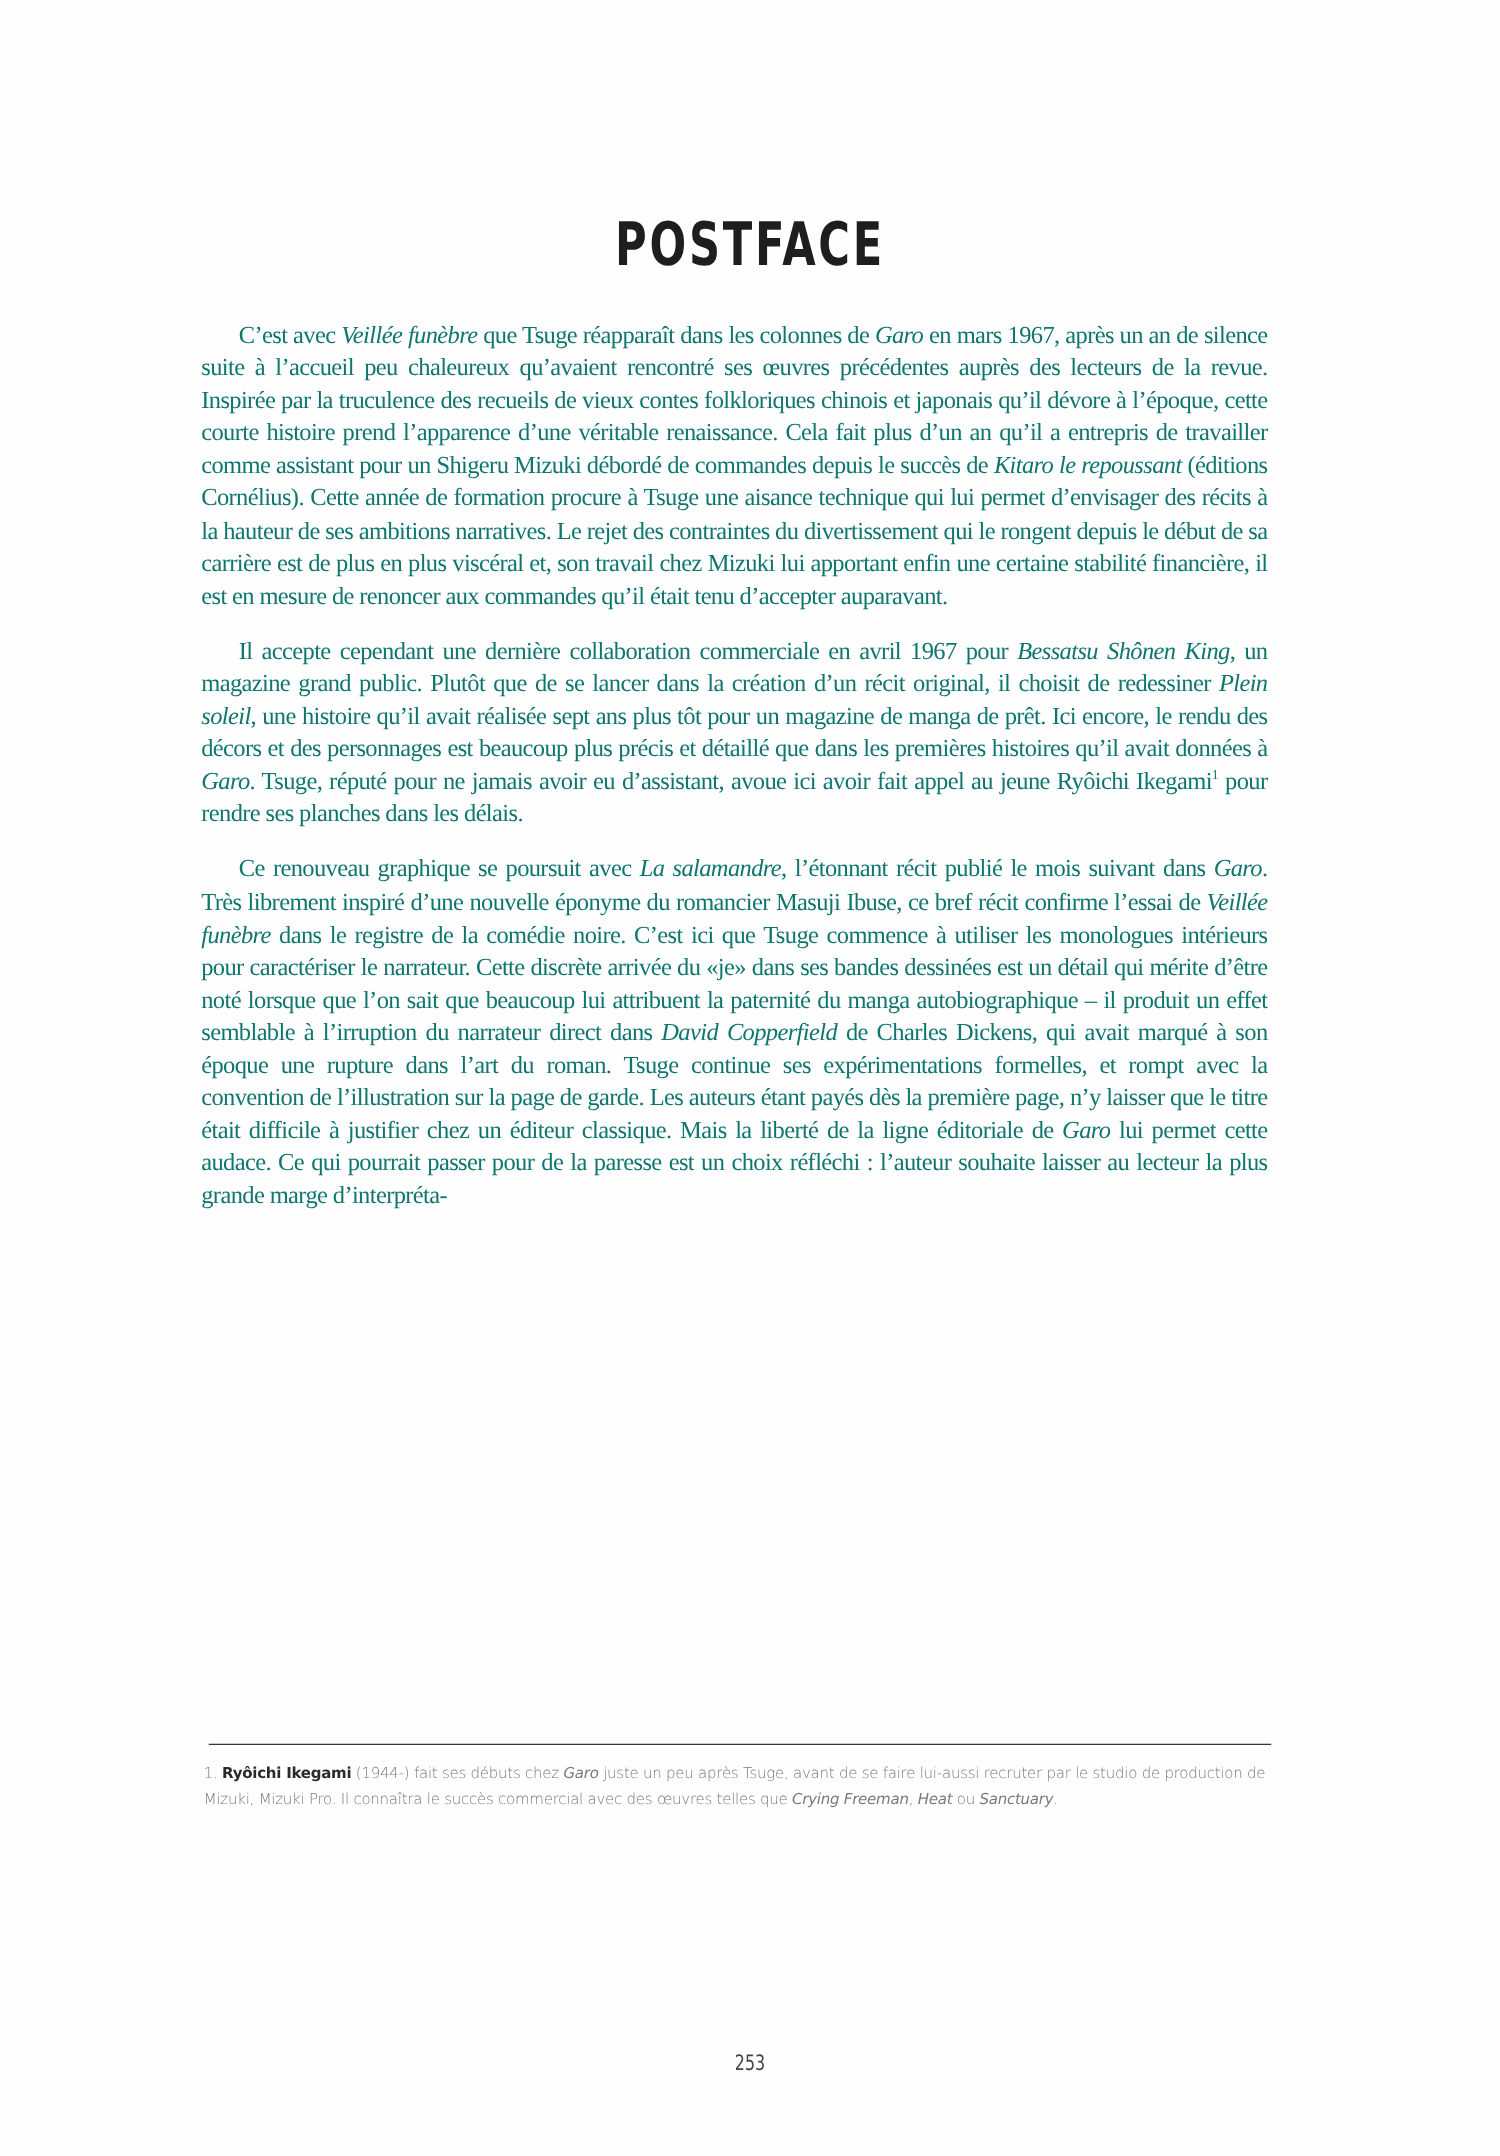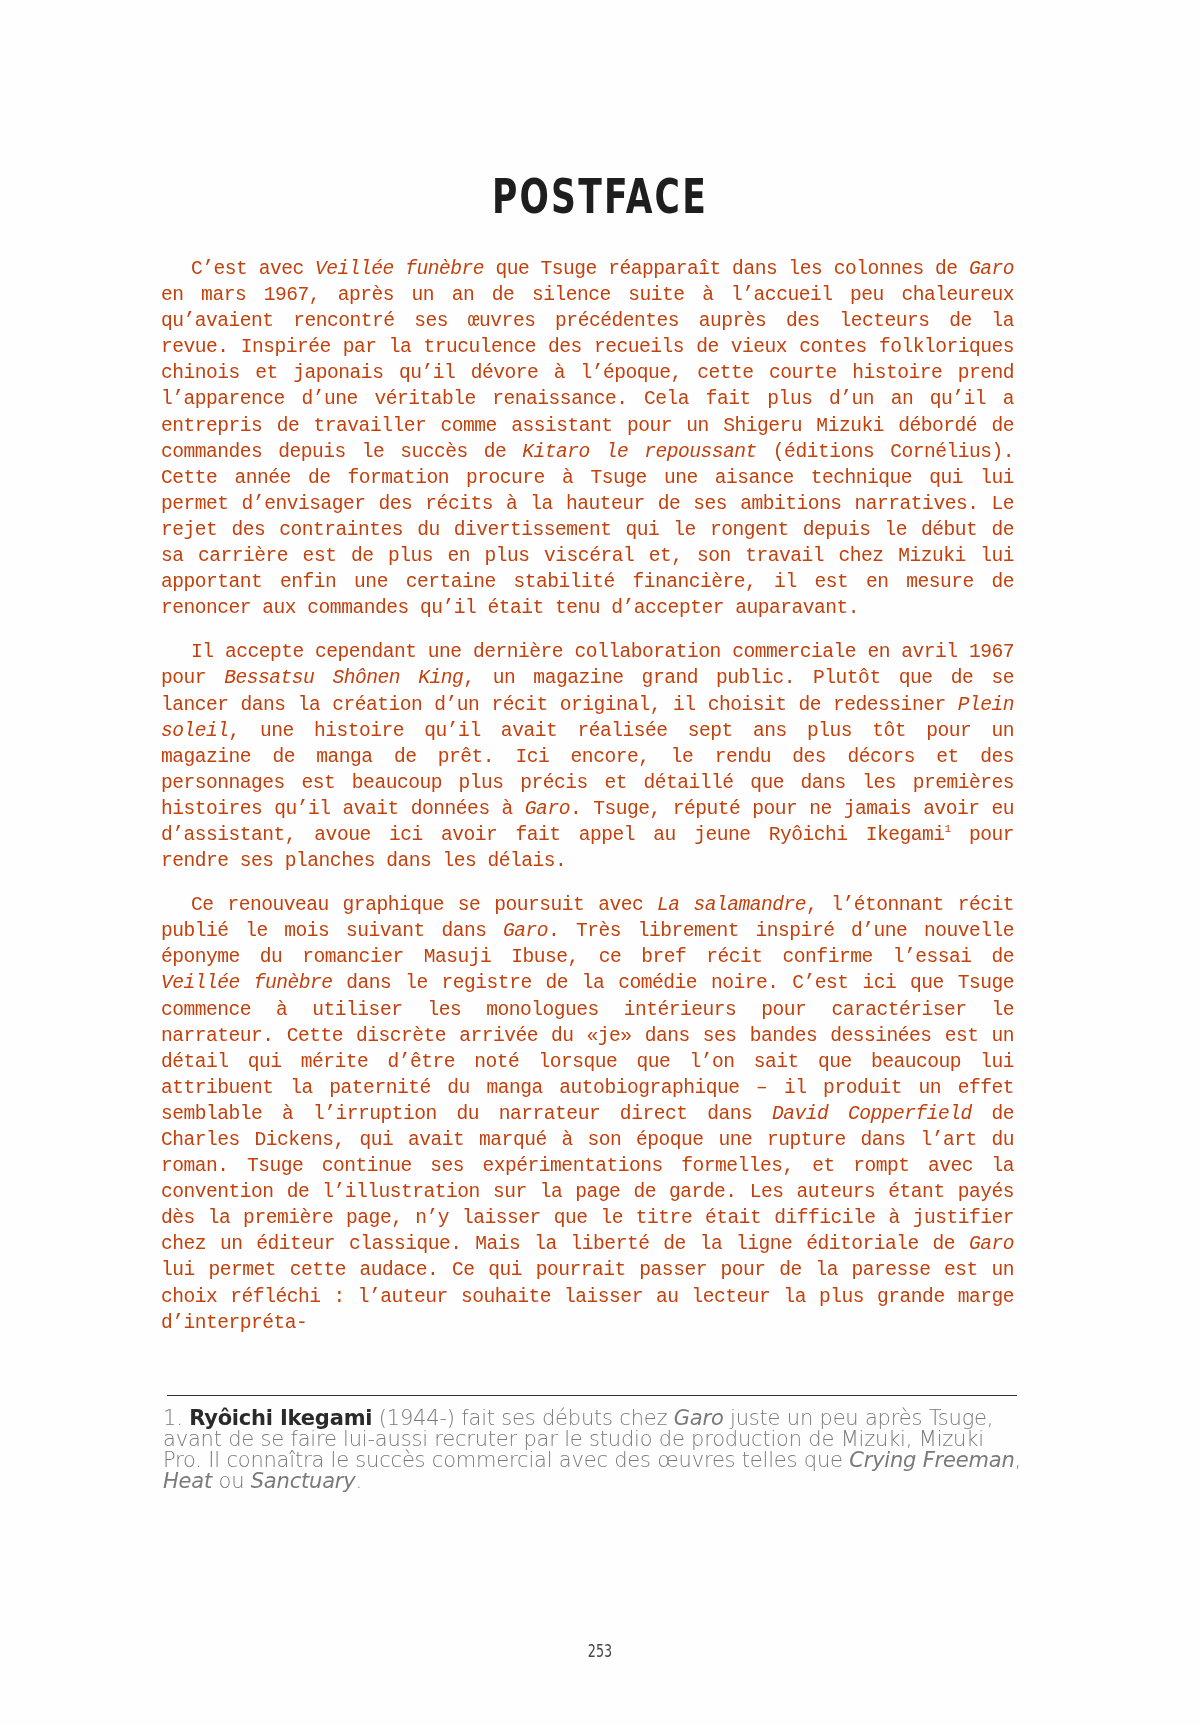--- a/index.html
+++ b/index.html
@@ -6,34 +6,34 @@
     body { width: 1200px; height: 1725px; position: relative; overflow: hidden; }
     .page { position: absolute; left: 0; top: 0; width: 1200px; height: 1725px; background: #fefefe; }
     .title {
       position: absolute; left: 0; top: 136px; width: 1200px; text-align: center;
       font-family: "DejaVu Sans", sans-serif; font-weight: bold;
       font-size: 48px; letter-spacing: 3px; color: #1e1e1e;
       transform: scaleX(0.72); transform-origin: 600px 0;
     }
     .body-text {
       position: absolute; left: 161px; top: 256px; width: 853px;
-      font-family: Liberation Mono, monospace; font-size: 19.6px; line-height: 26.1px;
-      color: #c2410c; text-align: justify; letter-spacing: -0.5px;
+      font-family: Liberation Serif, serif; font-size: 19.6px; line-height: 26.1px;
+      color: #0f766e; text-align: justify; letter-spacing: -0.5px;
     }
     .body-text p { margin: 0 0 18px 0; text-indent: 30px; }
     .body-text p:last-child { margin-bottom: 16px; }
     .body-text i { font-style: italic; }
     sup.fn { font-size: 11px; vertical-align: super; line-height: 0; }
     .rule {
       position: absolute; left: 167px; top: 1395px; width: 850px; height: 0;
       border-top: 1.5px solid #333;
     }
     .footnote {
       position: absolute; left: 163px; top: 1408px; width: 860px;
-      font-family: "DejaVu Sans", sans-serif; font-size: 21px; line-height: 21px;
+      font-family: "DejaVu Sans", sans-serif; font-size: 12px; line-height: 21px;
       color: #7a7a7a; letter-spacing: -0.2px; font-weight: 300;
     }
     .footnote b { color: #2a2a2a; font-weight: bold; }
     .footnote i { font-style: italic; }
     .page-number {
       position: absolute; left: 0; top: 1641px; width: 1200px; text-align: center;
       font-family: "DejaVu Sans", sans-serif; font-size: 17px; color: #444;
       transform: scaleX(0.75); transform-origin: 600px 0;
     }
   </style>

